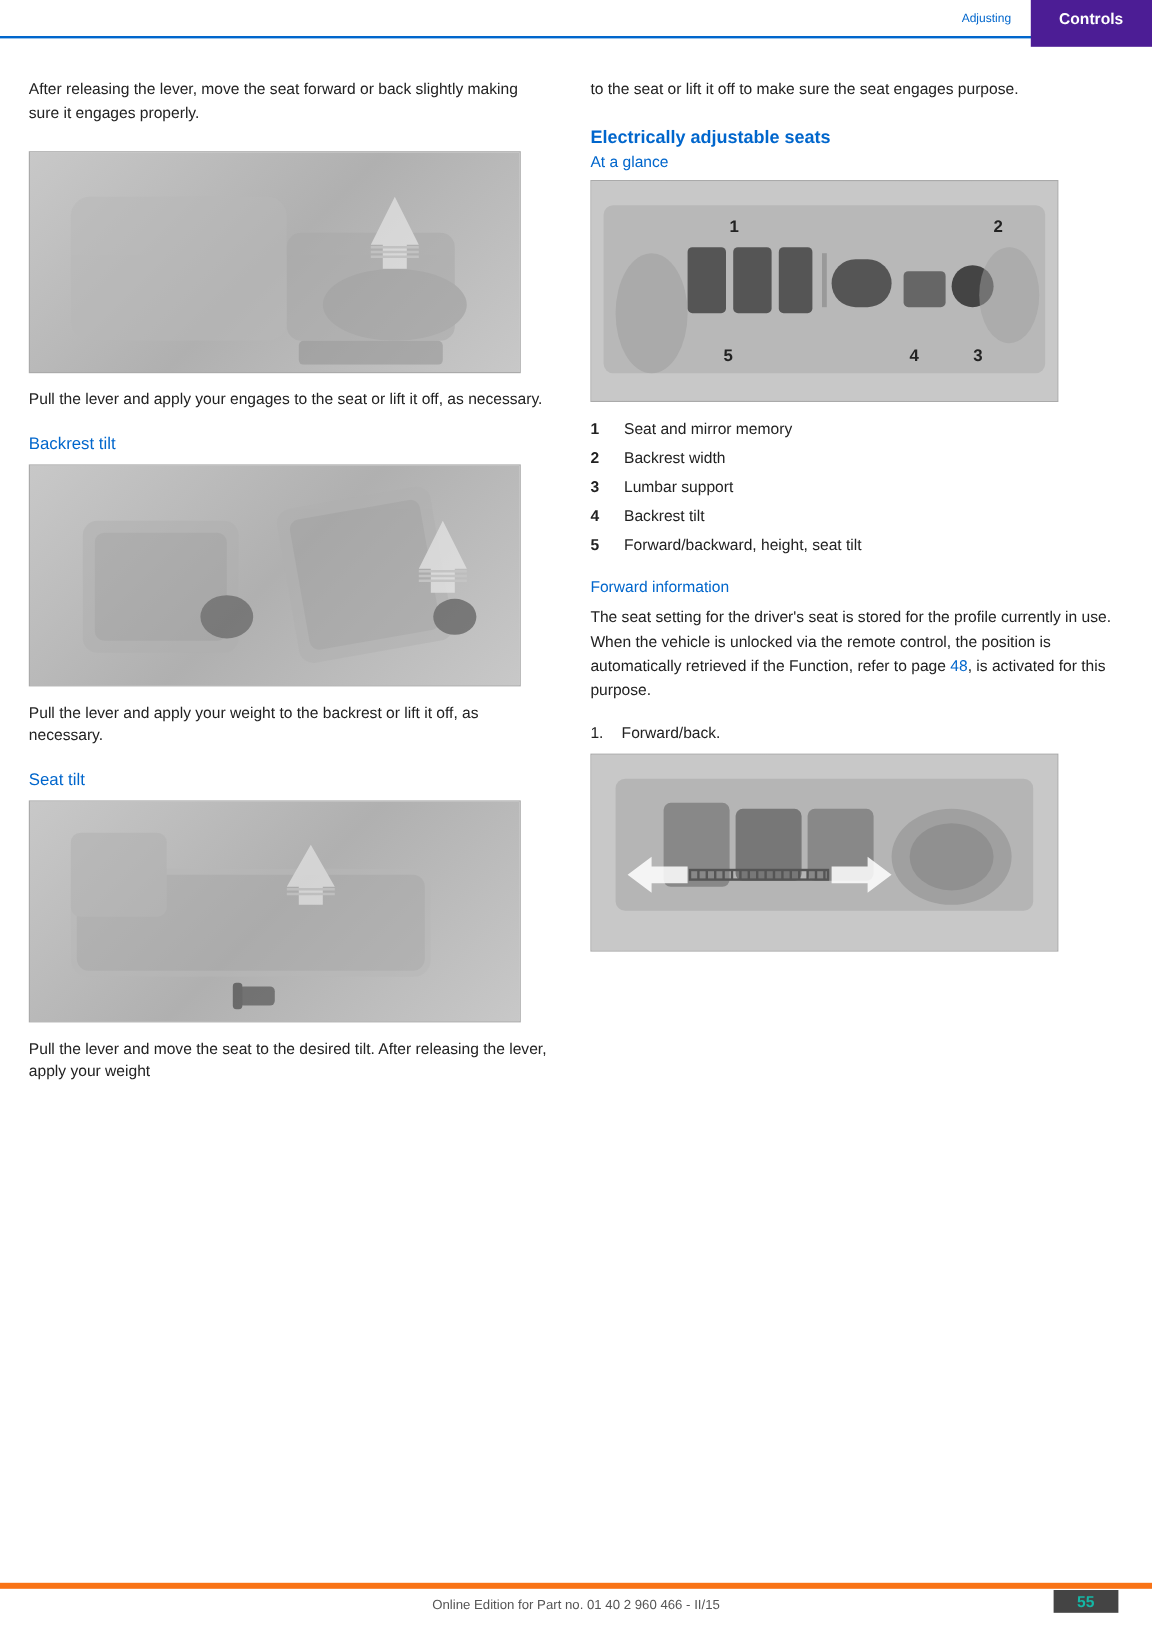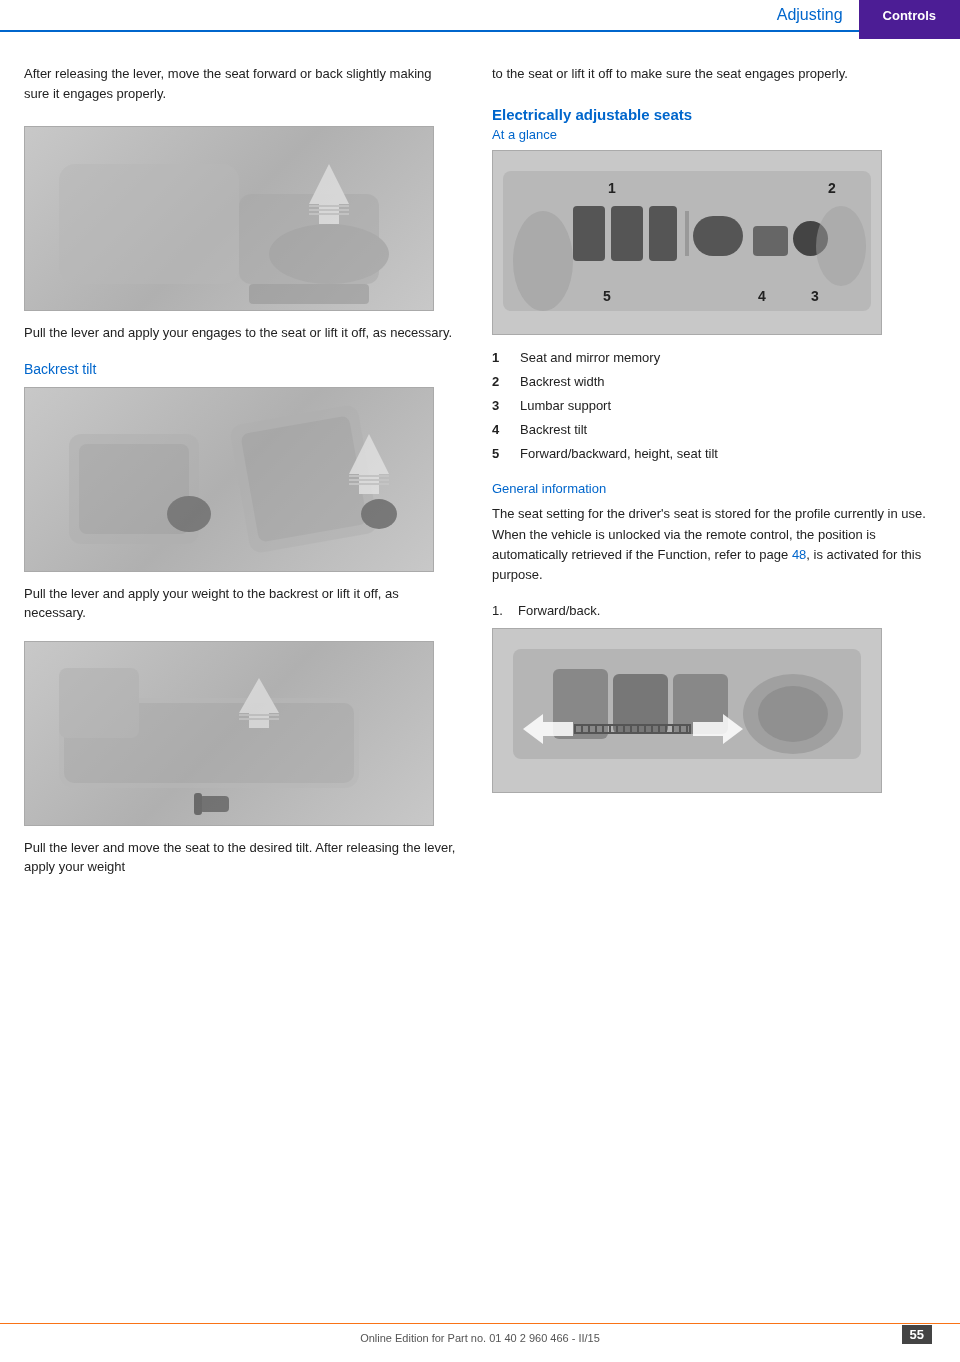--- a/index.html
+++ b/index.html
@@ -17,21 +17,21 @@
     .header-bar {
       display: flex;
       justify-content: flex-end;
       align-items: center;
       height: 32px;
       border-bottom: 2px solid #0066cc;
       margin-bottom: 0;
     }
     .header-adjusting {
       color: #0066cc;
-      font-size: 16px;
+      font-size: 10px;
       padding: 0 16px;
       height: 32px;
       display: flex;
       align-items: center;
     }
     .header-controls {
       background: #4c1d95;
       color: #fff;
       font-size: 13px;
       font-weight: bold;
@@ -173,32 +173,32 @@
     .footer {
       position: absolute;
       bottom: 18px;
       left: 0;
       right: 0;
       display: flex;
       justify-content: center;
       align-items: center;
       font-size: 11px;
       color: #555;
-      border-top: 1px solid #f97316;
+      border-top: 5px solid #f97316;
       padding-top: 8px;
     }
     .page-number {
       position: absolute;
       bottom: 18px;
       right: 28px;
       font-size: 13px;
       font-weight: bold;
       background: #444;
-      color: #ffffff;
-      padding: 2px 8px;
+      color: #14b8a6;
+      padding: 2px 20px;
     }
 
     
     .seat-diagram-mock {
       position: relative;
       width: 390px;
       height: 185px;
       background: #ccc;
       border: 1px solid #aaa;
       margin-bottom: 14px;
@@ -264,20 +264,21 @@
         <line x1="310" y1="86" x2="350" y2="86" stroke="#ccc" stroke-width="2"></line>
         <line x1="310" y1="90" x2="350" y2="90" stroke="#ccc" stroke-width="2"></line>
 
         <ellipse cx="150" cy="120" rx="22" ry="18" fill="#444"></ellipse>
         <ellipse cx="340" cy="120" rx="18" ry="15" fill="#333"></ellipse>
       </svg>
     </div>
 
     <p class="caption-text">Pull the lever and apply your weight to the backrest or lift it off, as necessary.</p>
 
+    <h3 class="section-heading">Seat tilt</h3>
 
     <div class="img-placeholder img-block img-seat-tilt">
       <svg width="380" height="170" viewBox="0 0 380 170">
 
         <rect x="20" y="50" width="300" height="90" rx="14" fill="#b8b8b8"></rect>
         <rect x="25" y="55" width="290" height="80" rx="10" fill="#a8a8a8"></rect>
 
         <rect x="20" y="20" width="80" height="70" rx="8" fill="#b0b0b0"></rect>
 
         <polygon points="220,30 200,65 210,65 210,80 230,80 230,65 240,65" fill="white" opacity="0.9"></polygon>
@@ -288,21 +289,21 @@
         <rect x="155" y="145" width="8" height="22" rx="3" fill="#222"></rect>
       </svg>
     </div>
 
     <p class="caption-text">Pull the lever and move the seat to the desired tilt. After releasing the lever, apply your weight</p>
 
   </div>
 
   <div class="right-col">
 
-    <p class="intro-text">to the seat or lift it off to make sure the seat engages properly.</p>
+    <p class="intro-text">to the seat or lift it off to make sure the seat engages purpose.</p>
 
     <h2 class="section-heading" style="font-size:15px;font-weight:bold;color:#0066cc;margin-bottom:4px;">Electrically adjustable seats</h2>
 
     <h3 class="section-subheading">At a glance</h3>
 
     <div class="seat-diagram-mock img-block" style="width:390px;height:185px;margin-bottom:14px;">
       <svg width="388" height="183" viewBox="0 0 388 183">
 
         <rect width="388" height="183" fill="#c8c8c8"></rect>
 
@@ -346,21 +347,21 @@
       <li>
         <span class="num-label">4</span>
         <span>Backrest tilt</span>
       </li>
       <li>
         <span class="num-label">5</span>
         <span>Forward/backward, height, seat tilt</span>
       </li>
     </ul>
 
-    <h3 class="section-subheading">General information</h3>
+    <h3 class="section-subheading">Forward information</h3>
 
     <p class="general-text">
       <span>The seat setting for the driver's seat is stored for the profile currently in use. When the vehicle is unlocked via the remote control, the position is automatically retrieved if the Function, refer to page </span><a class="link-text" href="#">48</a><span>, is activated for this purpose.</span>
     </p>
 
 
     <ul class="adjustments-list">
       <li>
         <span class="adj-num">1.</span>
         <span>Forward/back.</span>

